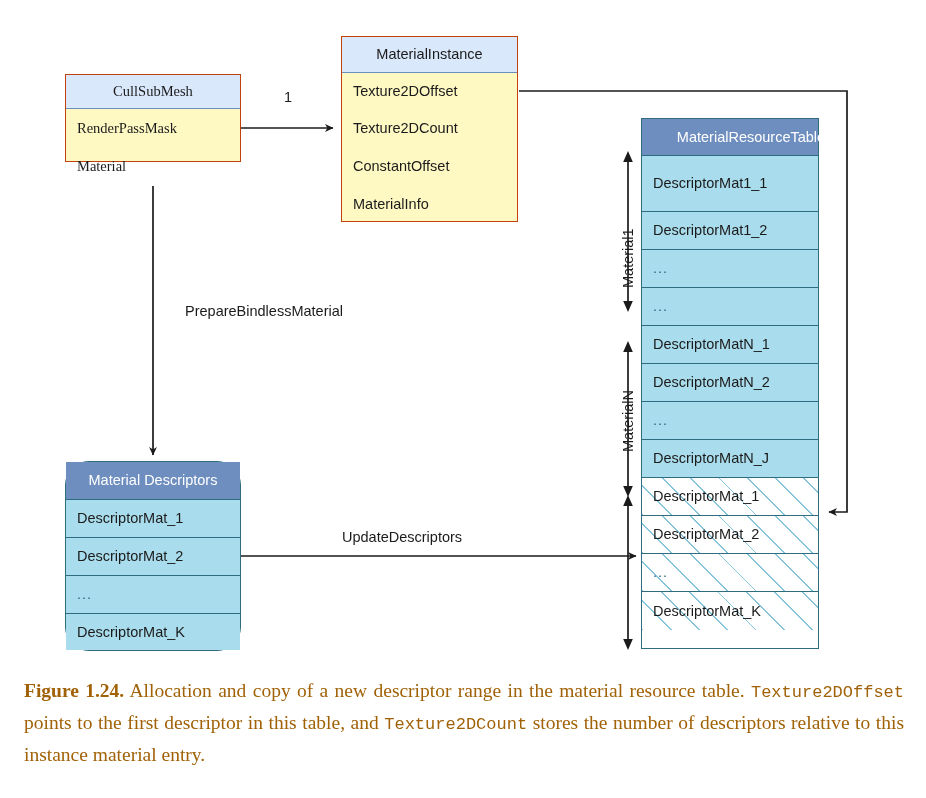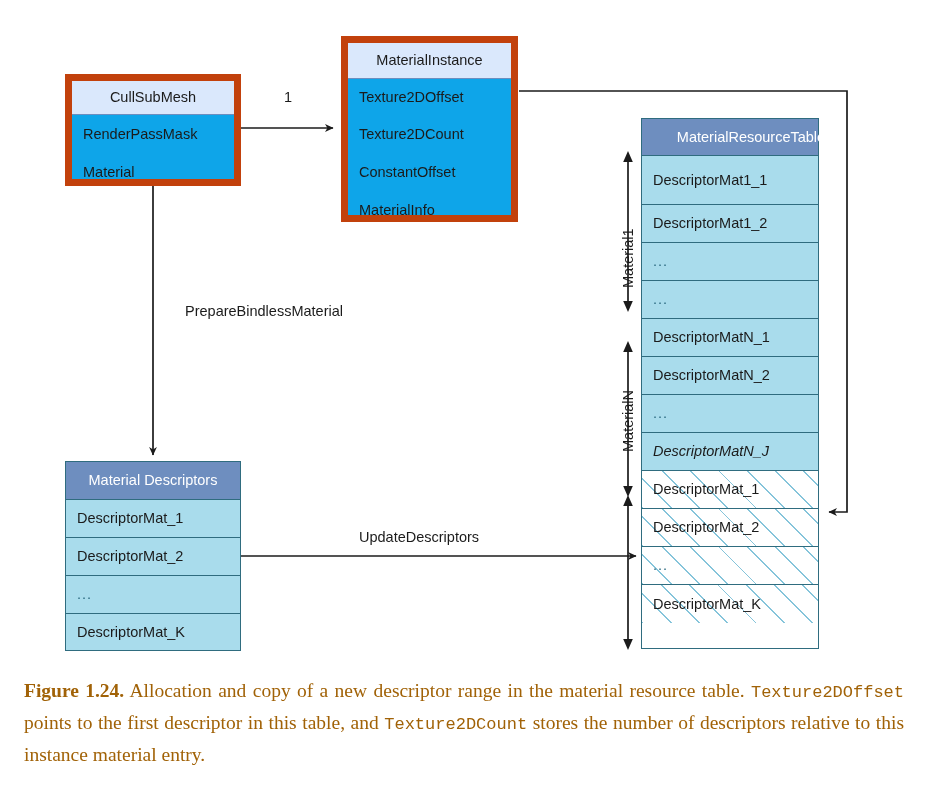--- a/index.html
+++ b/index.html
@@ -20,22 +20,22 @@
     left: 0; top: 0;
     width: 926px;
     height: 798px;
   }
 
   
   .abs { position: absolute; box-sizing: border-box; }
 
   
   .uml {
-    border: 7px solid #c2410c;
-    background: #0ea5e9;
+    border: 1px solid #c2410c;
+    background: #fef9c3;
   }
   .uml-title {
     background: #DAE8FC;
     border-bottom: 1px solid #6C8EBF;
     text-align: center;
     color: #1b1b1b;
     font-size: 14.5px;
     line-height: 1;
     display: flex;
     align-items: center;
@@ -187,65 +187,65 @@
       <path d="M628,497 L623.2,486 L632.8,486 Z" fill="#1b1b1b"></path>
     </g>
 
     <g>
       <line x1="628" y1="502" x2="628" y2="643" stroke="#1b1b1b" stroke-width="1.7"></line>
       <path d="M628,495 L623.2,506 L632.8,506 Z" fill="#1b1b1b"></path>
       <path d="M628,650 L623.2,639 L632.8,639 Z" fill="#1b1b1b"></path>
     </g>
   </svg>
 
-  <div class="abs uml" style="left:65px; top:74px; width:176px; height:112px;">
+  <div class="abs uml" style="left:65px; top:74px; width:176px; height:88px;font-family:Liberation Serif, serif;">
     <div class="uml-title" style="height:33px;">CullSubMesh</div>
     <div class="uml-row" style="height:38px;">RenderPassMask</div>
     <div class="uml-row" style="height:38px;">Material</div>
   </div>
 
   <div class="abs uml" style="left:341px; top:36px; width:177px; height:186px;">
     <div class="uml-title" style="height:35px;">MaterialInstance</div>
     <div class="uml-row" style="height:37px;">Texture2DOffset</div>
     <div class="uml-row" style="height:37px;">Texture2DCount</div>
     <div class="uml-row" style="height:38px;">ConstantOffset</div>
     <div class="uml-row" style="height:38px;">MaterialInfo</div>
   </div>
 
-  <div class="abs tbl" style="left:65px; top:461px; width:176px; height:190px;">
+  <div class="abs tbl" style="left:65px; top:461px; width:176px; height:190px;border-radius:24px;">
     <div class="tbl-head" style="height:37px;">Material Descriptors</div>
     <div class="tbl-row" style="height:38px;">DescriptorMat_1</div>
     <div class="tbl-row" style="height:38px;">DescriptorMat_2</div>
     <div class="tbl-row ell" style="height:38px;">...</div>
     <div class="tbl-row last" style="height:36px;">DescriptorMat_K</div>
   </div>
 
   <div class="abs tbl" style="left:641px; top:118px; width:178px; height:531px;">
     <div class="tbl-head" style="height:36px;padding-left:42px;">MaterialResourceTable</div>
 
-    <div class="tbl-row" style="height:49px;">DescriptorMat1_1</div>
+    <div class="tbl-row" style="height:56px;">DescriptorMat1_1</div>
     <div class="tbl-row" style="height:38px;">DescriptorMat1_2</div>
     <div class="tbl-row ell" style="height:38px;">...</div>
     <div class="tbl-row ell" style="height:38px;">...</div>
     <div class="tbl-row" style="height:38px;">DescriptorMatN_1</div>
     <div class="tbl-row" style="height:38px;">DescriptorMatN_2</div>
     <div class="tbl-row ell" style="height:38px;">...</div>
-    <div class="tbl-row" style="height:38px;font-style:italic;">DescriptorMatN_J</div>
+    <div class="tbl-row" style="height:38px;">DescriptorMatN_J</div>
 
     <div class="tbl-row hatch" style="height:38px;">DescriptorMat_1</div>
     <div class="tbl-row hatch" style="height:38px;">DescriptorMat_2</div>
     <div class="tbl-row hatch ell" style="height:38px;">...</div>
     <div class="tbl-row hatch last" style="height:38px;">DescriptorMat_K</div>
   </div>
 
   <div class="abs lbl" style="left:284px; top:90px;">1</div>
 
   <div class="abs lbl" style="left:163px; top:304px;margin-left:22px;">PrepareBindlessMaterial</div>
 
-  <div class="abs lbl" style="left:359px; top:530px;">UpdateDescriptors</div>
+  <div class="abs lbl" style="left:342px; top:530px;">UpdateDescriptors</div>
 
   <div class="abs lbl-rot" style="left:621px; top:288px;">Material1</div>
 
   <div class="abs lbl-rot" style="left:621px; top:452px;">MaterialN</div>
 
   <div id="caption">
     <span class="figno">Figure 1.24.</span><span> Allocation and copy of a new descriptor range in the material resource table. </span><span class="mono">Texture2DOffset</span><span> points to the first descriptor in this table, and </span><span class="mono">Texture2DCount</span><span> stores the number of descriptors relative to this instance material entry.</span>
   </div>
 
 

